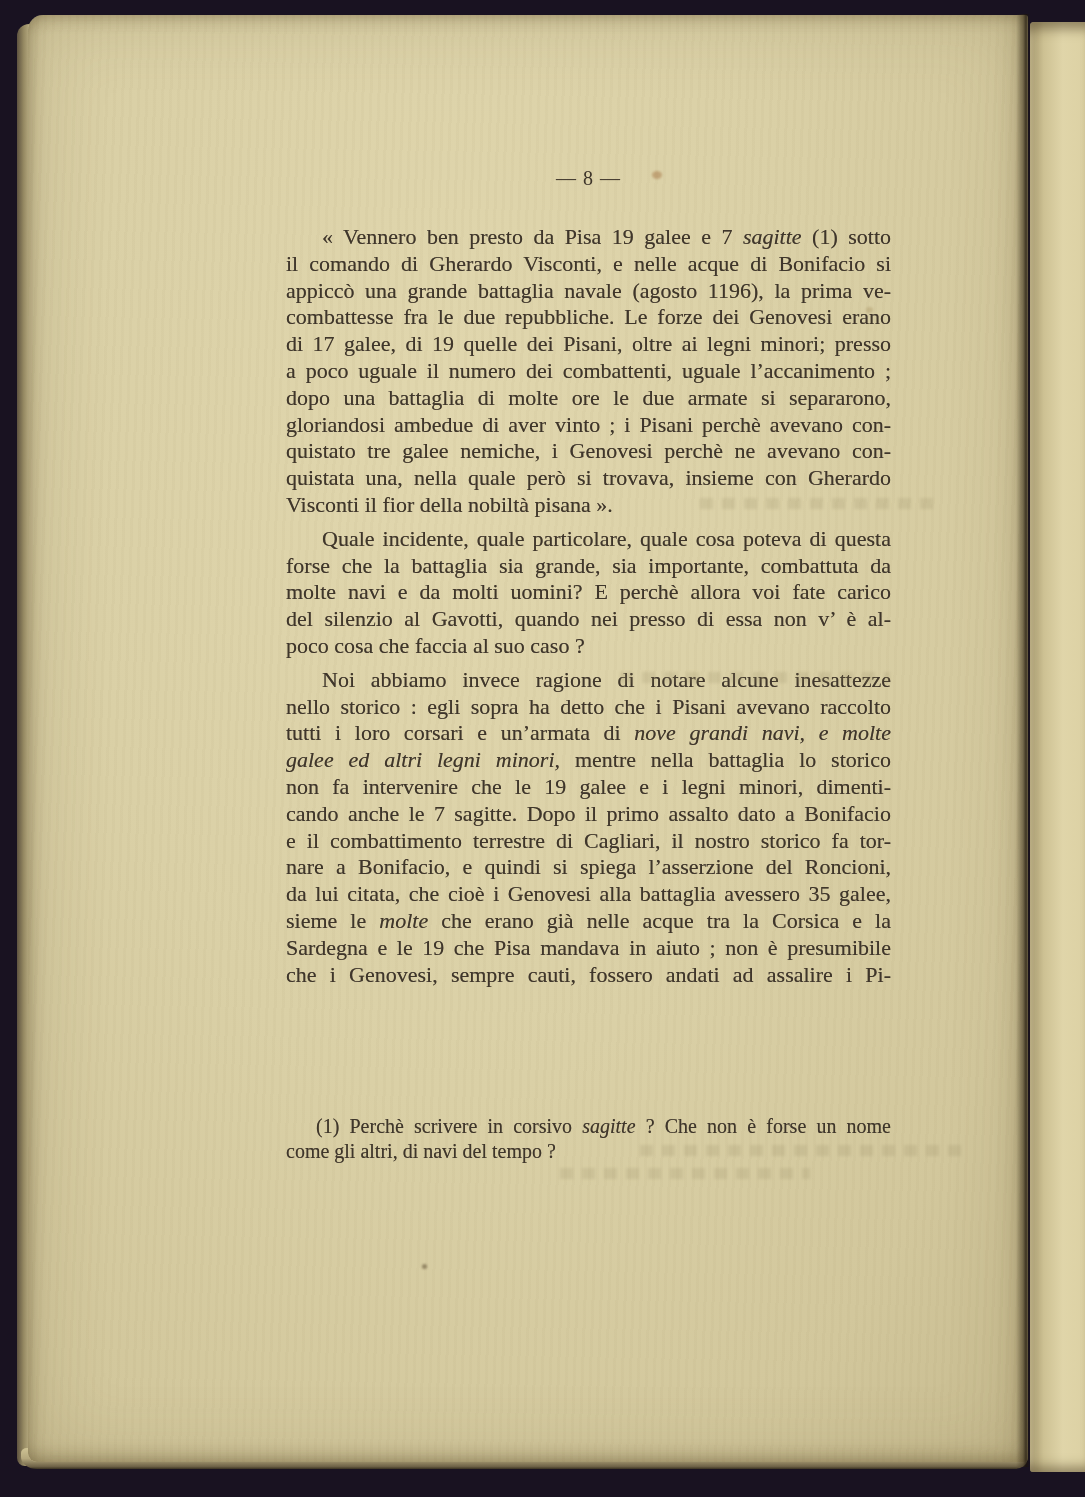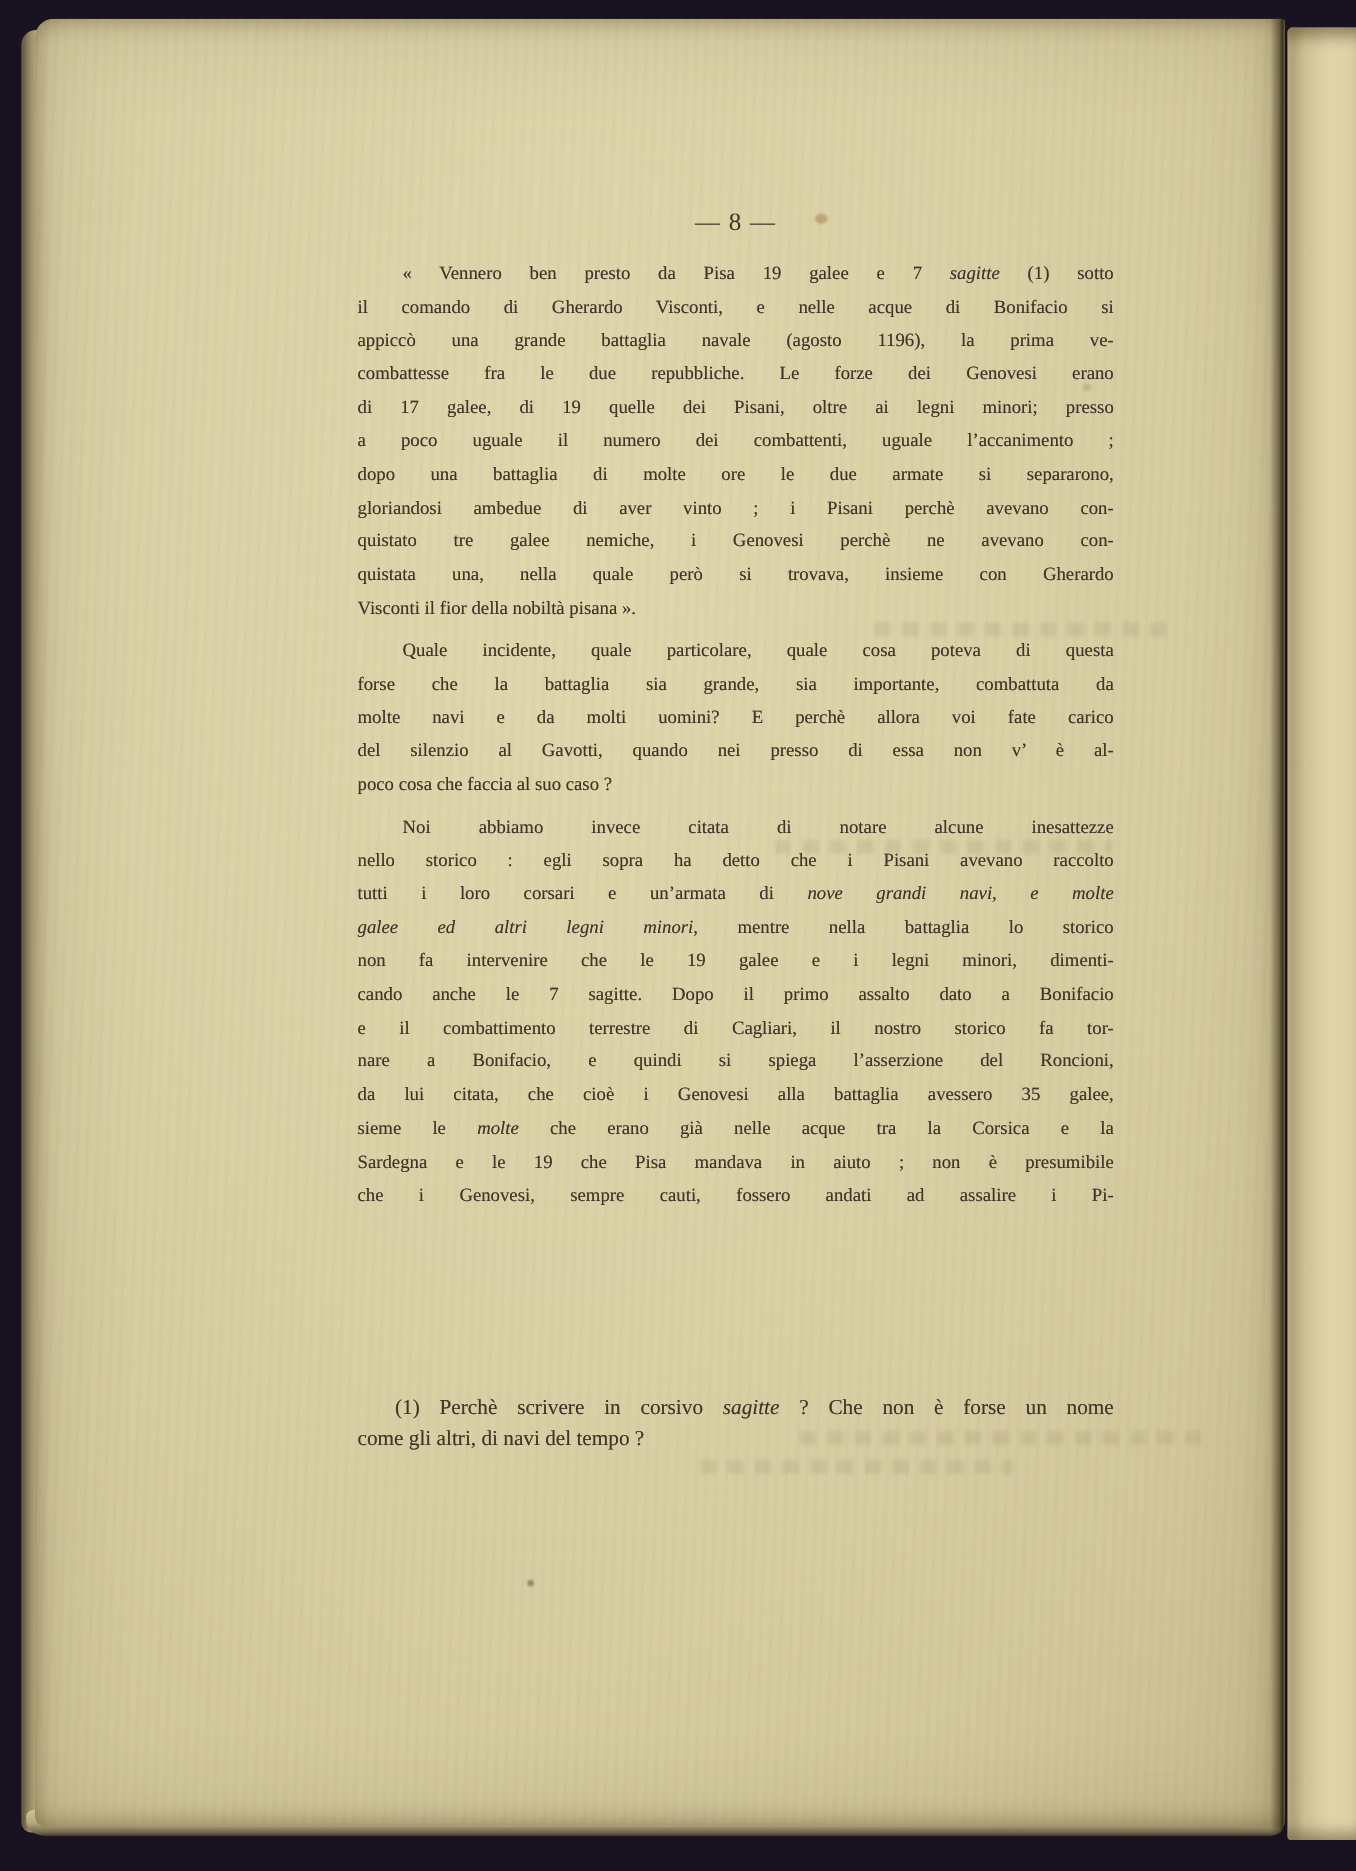--- a/index.html
+++ b/index.html
@@ -54,39 +54,39 @@
       inset 0 -14px 12px -9px rgba(80, 66, 38, 0.55),
       inset 4px 0 6px -3px rgba(255, 246, 210, 0.5);
   }
   .page-number {
     position: absolute; top: 152px; left: 258px; width: 605px;
     text-align: center;
     font-size: 20px; letter-spacing: 1px;
     color: var(--ink);
   }
   .text-block {
-    position: absolute; top: 191px; left: 258px; width: 605px;
+    position: absolute; top: 209px; left: 258px; width: 605px;
     color: var(--ink);
-    font-size: 15px;
+    font-size: 22px;
     text-shadow: 0 0 0.5px rgba(60, 50, 40, 0.55);
   }
   .paragraph + .paragraph { margin-top: 7px; }
   .line {
     height: 26.8px; line-height: 26.8px;
     overflow: hidden;
     text-align: justify;
     text-align-last: justify;
   }
   .line.indent { text-indent: 36px; }
   .line.last { text-align: left; text-align-last: left; }
   .line i { font-style: italic; }
   .footnote {
     position: absolute; top: 1099px; left: 258px; width: 605px;
     color: var(--ink);
-    font-size: 17px;
+    font-size: 20px;
     text-shadow: 0 0 0.5px rgba(60, 50, 40, 0.5);
   }
   .footnote .line { height: 24.5px; line-height: 24.5px; }
   .footnote .line.indent { text-indent: 30px; }
   
   .showthrough {
     position: absolute; height: 11px;
     opacity: 0.3;
     filter: blur(1.7px);
     background: repeating-linear-gradient(90deg, rgba(143,131,92,0.6) 0 13px, rgba(143,131,92,0) 13px 22px);
@@ -125,21 +125,21 @@
           <div class="line last"><span>Visconti il fior della nobiltà pisana ».</span></div>
         </div>
         <div class="paragraph">
           <div class="line indent"><span>Quale incidente, quale particolare, quale cosa poteva di questa</span></div>
           <div class="line"><span>forse che la battaglia sia grande, sia importante, combattuta da</span></div>
           <div class="line"><span>molte navi e da molti uomini? E perchè allora voi fate carico</span></div>
           <div class="line"><span>del silenzio al Gavotti, quando nei presso di essa non v’ è al-</span></div>
           <div class="line last"><span>poco cosa che faccia al suo caso ?</span></div>
         </div>
         <div class="paragraph">
-          <div class="line indent"><span>Noi abbiamo invece citata di notare alcune inesattezze</span></div>
+          <div class="line indent"><span>Noi abbiamo invece ragione di notare alcune inesattezze</span></div>
           <div class="line"><span>nello storico : egli sopra ha detto che i Pisani avevano raccolto</span></div>
           <div class="line"><span>tutti i loro corsari e un’armata di </span><i>nove grandi navi, e molte</i></div>
           <div class="line"><i>galee ed altri legni minori,</i><span> mentre nella battaglia lo storico</span></div>
           <div class="line"><span>non fa intervenire che le 19 galee e i legni minori, dimenti-</span></div>
           <div class="line"><span>cando anche le 7 sagitte. Dopo il primo assalto dato a Bonifacio</span></div>
           <div class="line"><span>e il combattimento terrestre di Cagliari, il nostro storico fa tor-</span></div>
           <div class="line"><span>nare a Bonifacio, e quindi si spiega l’asserzione del Roncioni,</span></div>
           <div class="line"><span>da lui citata, che cioè i Genovesi alla battaglia avessero 35 galee,</span></div>
           <div class="line"><span>sieme le </span><i>molte</i><span> che erano già nelle acque tra la Corsica e la</span></div>
           <div class="line"><span>Sardegna e le 19 che Pisa mandava in aiuto ; non è presumibile</span></div>

